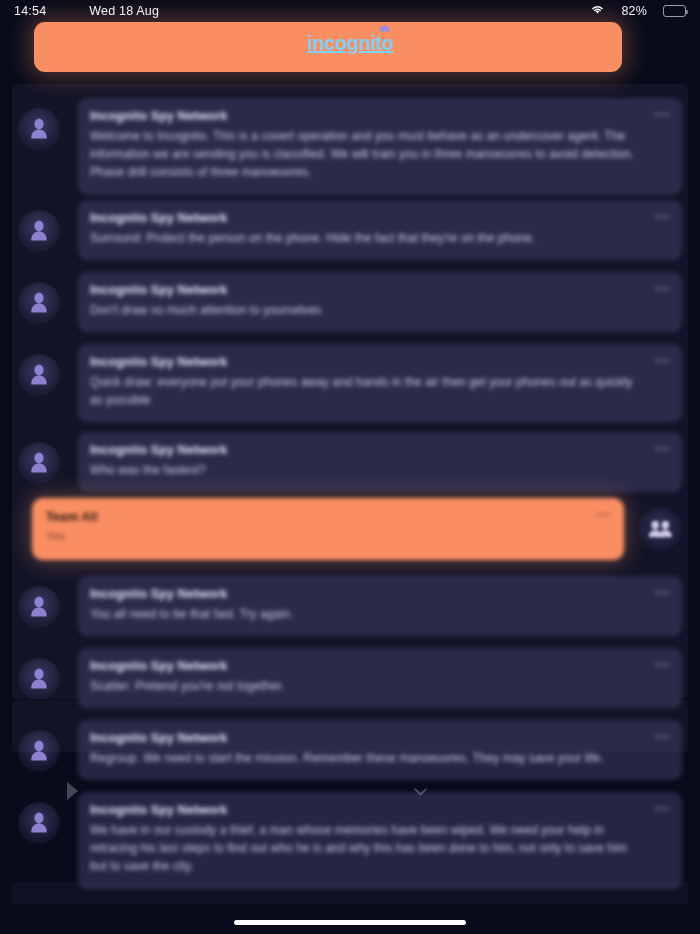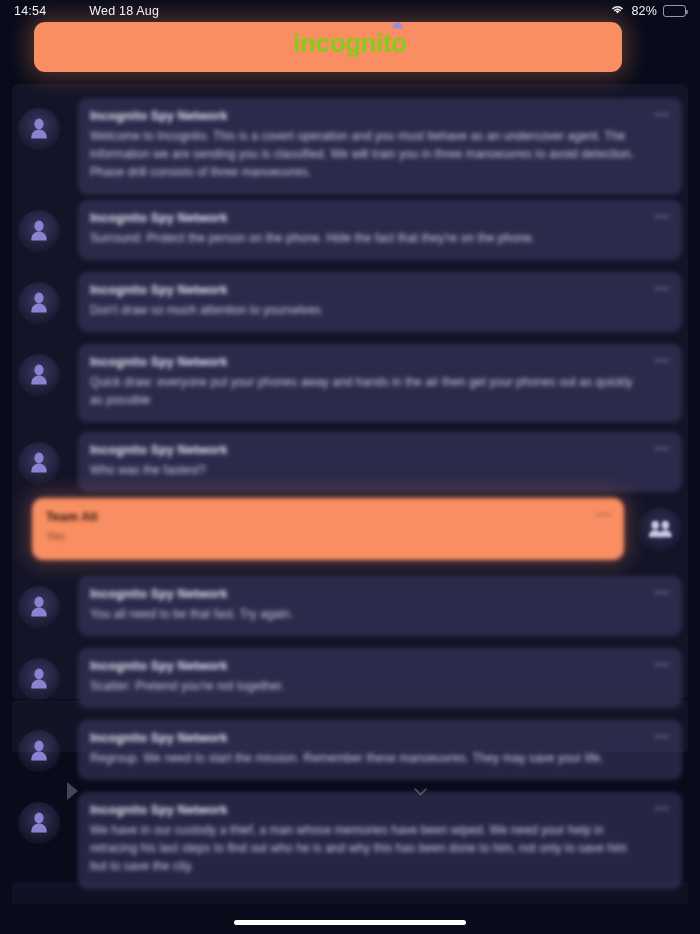--- a/index.html
+++ b/index.html
@@ -25,21 +25,21 @@
     color: #f2f2f7;
     font-size: 12.5px;
     letter-spacing: .2px;
     z-index: 40;
   }
   .sb-left { display: flex; align-items: center; gap: 11px; }
   .sb-time { font-weight: 500; }
   .sb-date { font-weight: 500; margin-left: 32px; }
   .sb-right {
     margin-left: auto;
-    display: flex; align-items: center; gap: 6px;
+    display: flex; align-items: center; gap: 16px;
   }
   .sb-pct { font-weight: 500; font-size: 12.5px; }
   .wifi-ic { display: block; }
   .batt {
     position: relative;
     width: 23px; height: 11.5px;
     border: 1.2px solid rgba(242,242,247,.62);
     border-radius: 3px;
     padding: 1.3px;
   }
@@ -57,25 +57,26 @@
 
   
   .header {
     position: absolute; top: 22px; left: 0;
     width: 700px; height: 42px;
     display: flex; align-items: center; justify-content: center;
     z-index: 35;
   }
   .logo {
     position: relative;
-    color: #84cc16;
-    font-size: 26px;
+    color: #7dd3fc;
+    font-size: 20px;
     font-weight: 700;
     letter-spacing: -0.4px;
     line-height: 1;
+    text-decoration: underline;
   }
   .logo-hat {
     position: absolute;
     right: 2.5px; top: -8px;
     width: 13px; height: 7px;
     z-index: 2;
   }
 
   
   .feed {

